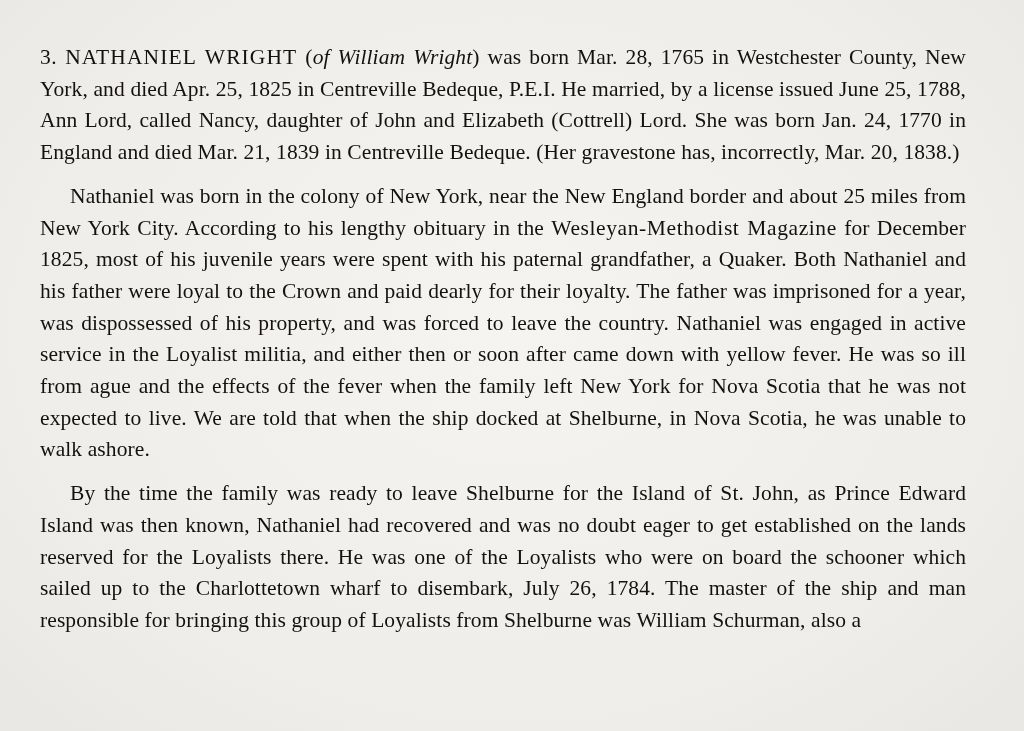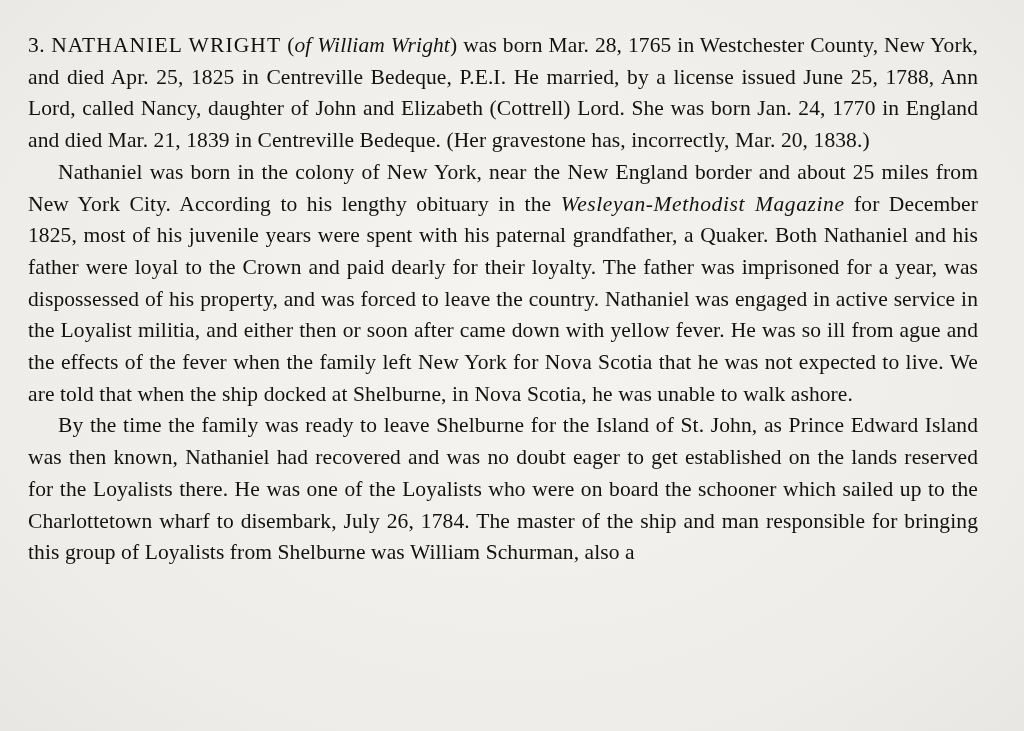--- a/index.html
+++ b/index.html
@@ -27,42 +27,41 @@
     position: absolute;
     inset: 0;
     background: radial-gradient(ellipse at 50% 45%, #f6f4f0 0%, #efedea 70%, #e9e7e3 100%);
     z-index: 0;
   }
   .col {
     position: relative;
     z-index: 1;
   }
   p {
-    margin: 0;
+    margin: 12px;
     color: #14120f;
     font-size: 21.5px;
     line-height: 31.7px;
     text-align: justify;
     text-justify: inter-word;
     letter-spacing: 0.1px;
   }
   p.indent {
     text-indent: 30px;
   }
   .num {
     letter-spacing: 0.4px;
   }
   .caps {
     letter-spacing: 1.1px;
   }
   .ital {
     font-style: italic;
   }
   .ital-sp {
-    font-style: italic;
     letter-spacing: 0.6px;
   }
   .blk1 { margin-bottom: 0px; }
 </style>
 </head>
 <body>
 
 <div class="page">
   <div class="col">
     <p class="blk1">

